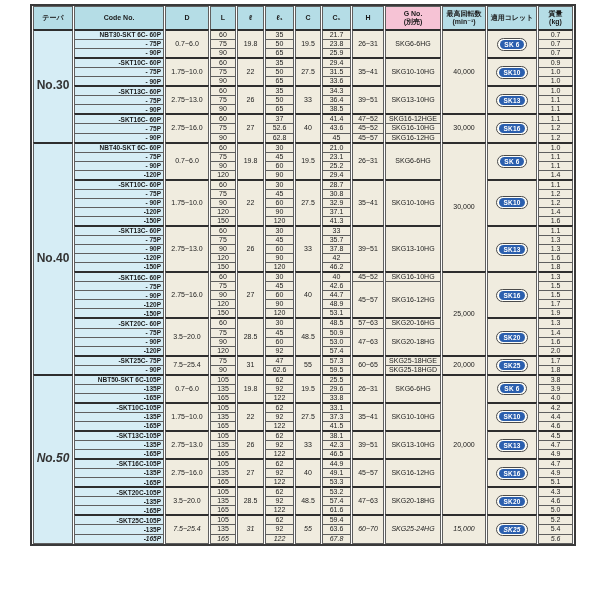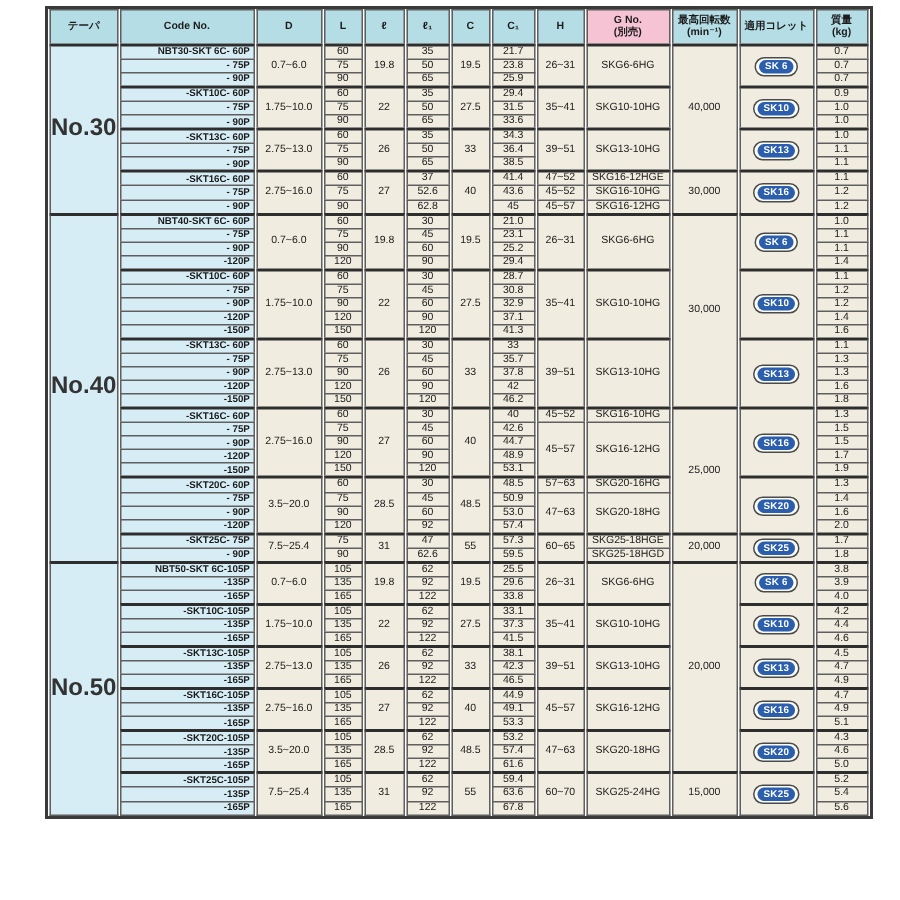--- a/index.html
+++ b/index.html
@@ -20,23 +20,23 @@
     text-align:center; vertical-align:middle;
     color:#1b1b1b; font-size:7px; line-height:1.15;
     overflow:hidden; white-space:nowrap;
   }
   th { height:23px; background:var(--header-blue,#b5dde6); font-weight:bold; }
   th.hp { background:var(--header-pink,#f6c3d5); }
   th div { line-height:1.2; }
   td { height:9px; }
   td.num  { background:var(--row-cream,#f0ecdf); }
   td.code { background:var(--row-blue,#d6edf5); text-align:right; padding-right:2px; font-weight:bold; font-size:6.5px; }
-  td.taper { background:var(--row-blue,#d6edf5); font-size:16px; font-weight:bold; color:#333; }
+  td.taper { background:var(--row-blue,#d6edf5); font-size:12px; font-weight:bold; color:#333; }
   td.gt { border-top:2px solid #2e2e2e; }
-  .bb { border-bottom:1px solid #5f5f5f !important; }
+  .bb { border-bottom:1px solid #5f5f5f !important;font-style:italic; }
   .badge-outer {
     display:inline-block; border:1px solid #4a4a4a; border-radius:8px;
     padding:1px 2px; background:#fdfdf8; line-height:0;
   }
   .badge {
     display:inline-block; background:var(--badge-blue,#2b5fae); color:#fff;
     border-radius:6px; padding:1px 4px; font-weight:bold;
     font-size:6.5px; line-height:7px; letter-spacing:0.2px;
   }
 </style>

